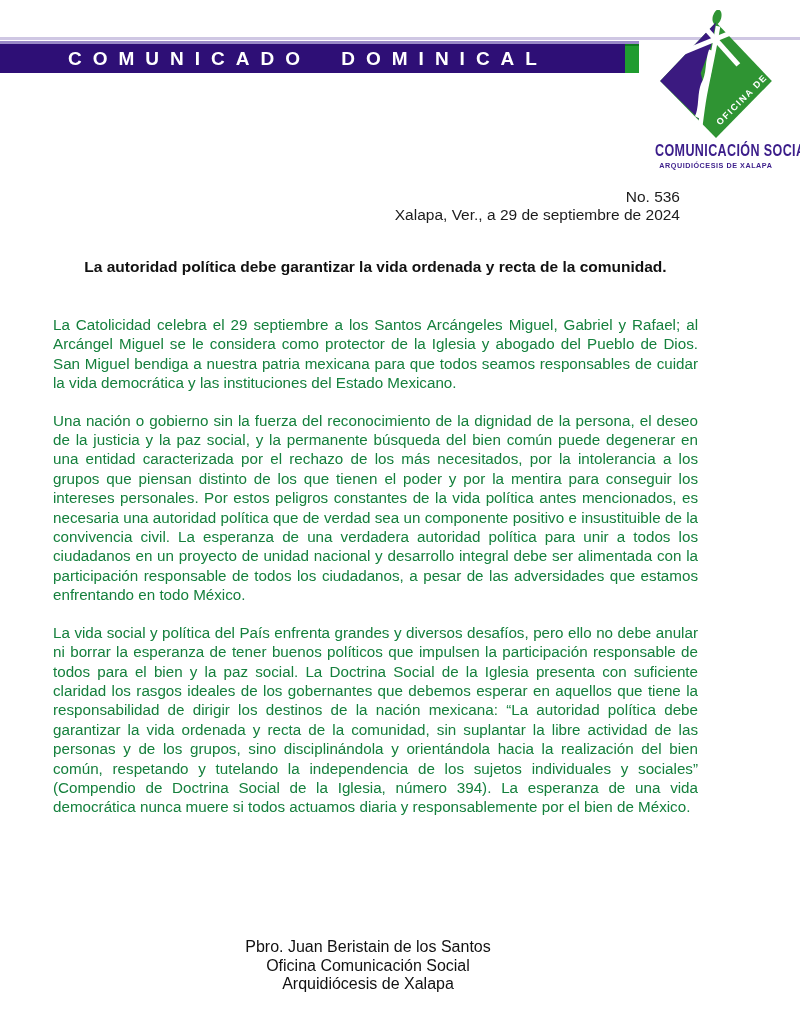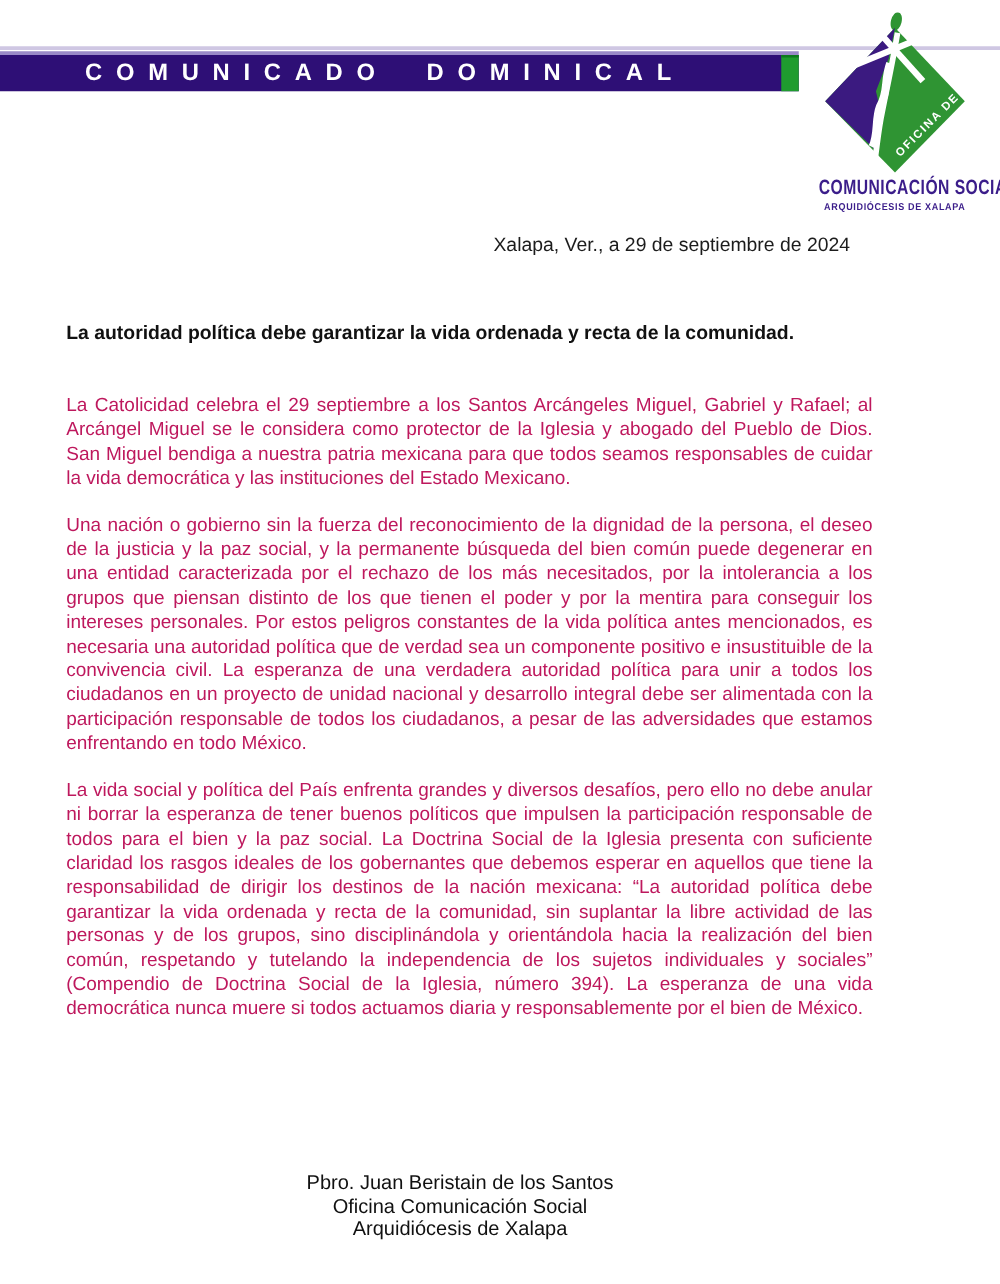--- a/index.html
+++ b/index.html
@@ -33,26 +33,26 @@
     margin-top:1px;color:#3b1d8a;font-weight:bold;font-size:8px;white-space:nowrap;
     display:flex;justify-content:center;
   }
   .org-line2 span{display:inline-block;transform:scaleX(0.9);transform-origin:center;letter-spacing:0.6px;}
 
   
   .issue-block{position:absolute;top:188px;right:120px;text-align:right;font-size:15.5px;line-height:17.5px;color:#1c1c1c;}
 
   
   .doc-title{
-    position:absolute;top:258px;left:53px;width:645px;text-align:left;
+    position:absolute;top:258px;left:53px;width:645px;text-align:center;
     font-weight:bold;font-size:15.5px;color:#111;
   }
 
   
-  .doc-body{position:absolute;top:315px;left:53px;width:645px;font-size:15.2px;line-height:19.4px;color:#be185d;}
+  .doc-body{position:absolute;top:315px;left:53px;width:645px;font-size:15.2px;line-height:19.4px;color:#15803d;}
   .doc-body p{margin:0 0 18px 0;text-align:justify;}
 
   
   .signature{
     position:absolute;top:938px;left:53px;width:630px;text-align:center;
     font-weight:normal;font-size:16px;line-height:18.5px;color:#111;
   }
 </style>
 </head>
 <body>
@@ -86,20 +86,21 @@
   </svg>
   <div class="org-line1">
     <span>COMUNICACIÓN SOCIAL</span>
   </div>
   <div class="org-line2">
     <span>ARQUIDIÓCESIS DE XALAPA</span>
   </div>
 </div>
 
 <div class="issue-block">
+  <div>No. 536</div>
   <div>Xalapa, Ver., a 29 de septiembre de 2024</div>
 </div>
 
 <div class="doc-title">La autoridad política debe garantizar la vida ordenada y recta de la comunidad.</div>
 
 <div class="doc-body">
   <p>La Catolicidad celebra el 29 septiembre a los Santos Arcángeles Miguel, Gabriel y Rafael; al Arcángel Miguel se le considera como protector de la Iglesia y abogado del Pueblo de Dios. San Miguel bendiga a nuestra patria mexicana para que todos seamos responsables de cuidar la vida democrática y las instituciones del Estado Mexicano.</p>
   <p>Una nación o gobierno sin la fuerza del reconocimiento de la dignidad de la persona, el deseo de la justicia y la paz social, y la permanente búsqueda del bien común puede degenerar en una entidad caracterizada por el rechazo de los más necesitados, por la intolerancia a los grupos que piensan distinto de los que tienen el poder y por la mentira para conseguir los intereses personales. Por estos peligros constantes de la vida política antes mencionados, es necesaria una autoridad política que de verdad sea un componente positivo e insustituible de la convivencia civil. La esperanza de una verdadera autoridad política para unir a todos los ciudadanos en un proyecto de unidad nacional y desarrollo integral debe ser alimentada con la participación responsable de todos los ciudadanos, a pesar de las adversidades que estamos enfrentando en todo México.</p>
   <p>La vida social y política del País enfrenta grandes y diversos desafíos, pero ello no debe anular ni borrar la esperanza de tener buenos políticos que impulsen la participación responsable de todos para el bien y la paz social. La Doctrina Social de la Iglesia presenta con suficiente claridad los rasgos ideales de los gobernantes que debemos esperar en aquellos que tiene la responsabilidad de dirigir los destinos de la nación mexicana: “La autoridad política debe garantizar la vida ordenada y recta de la comunidad, sin suplantar la libre actividad de las personas y de los grupos, sino disciplinándola y orientándola hacia la realización del bien común, respetando y tutelando la independencia de los sujetos individuales y sociales” (Compendio de Doctrina Social de la Iglesia, número 394). La esperanza de una vida democrática nunca muere si todos actuamos diaria y responsablemente por el bien de México.</p>
 </div>

